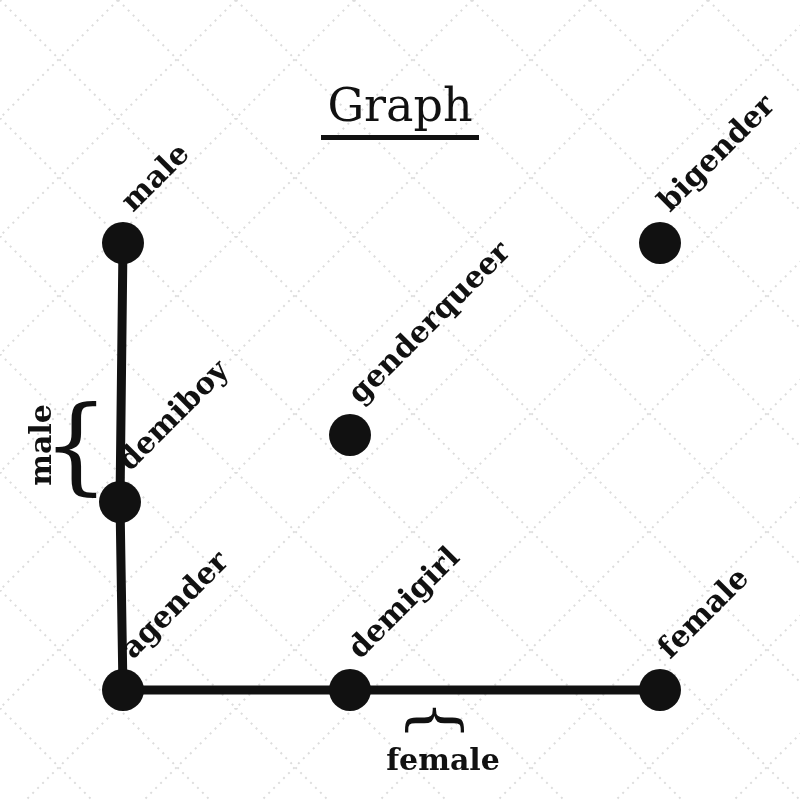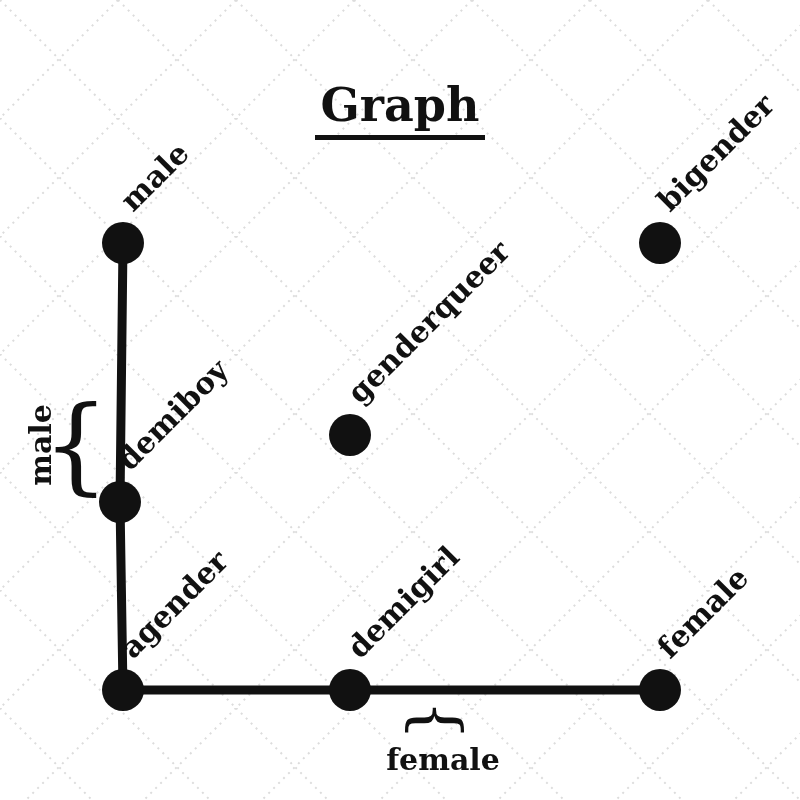--- a/index.html
+++ b/index.html
@@ -16,21 +16,21 @@
     font-family: "DejaVu Serif", serif;
   }
   h1.diagram-title {
     position: absolute;
     top: 78px;
     left: 0;
     width: 100%;
     margin: 0;
     text-align: center;
     font-family: "DejaVu Serif", serif;
-    font-weight: 700;
+    font-weight: 400;
     font-size: 46px;
     color: #111111;
   }
   h1.diagram-title .title-text {
     display: inline-block;
     border-bottom: 5px solid #111111;
     padding: 0 6px 3px 6px;
   }
 </style>
 </head>

